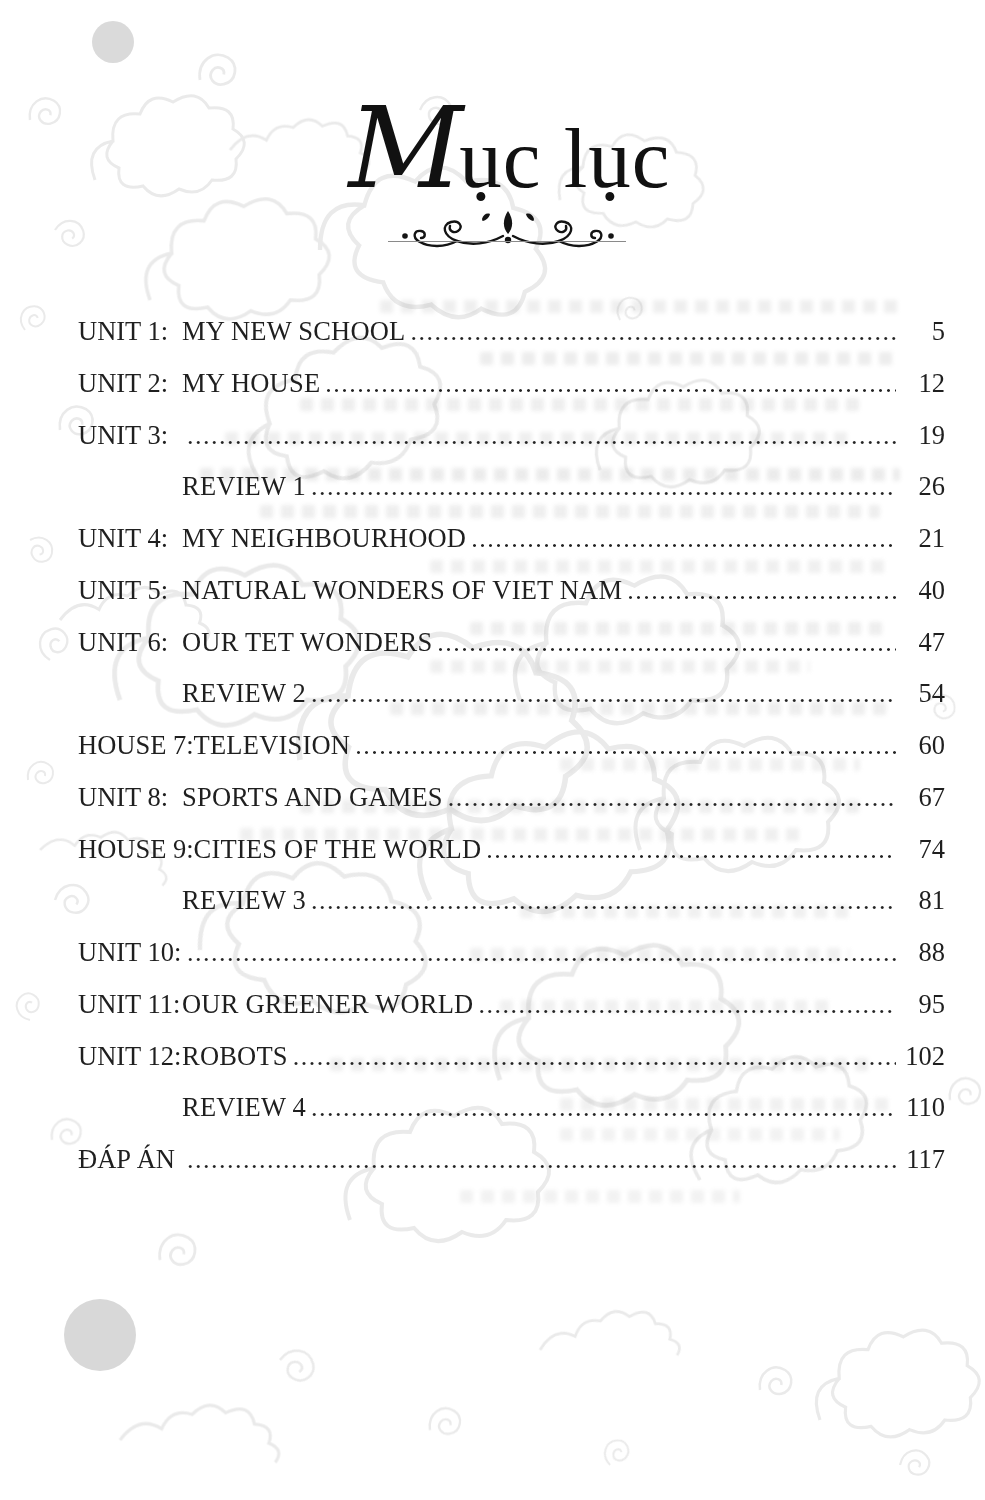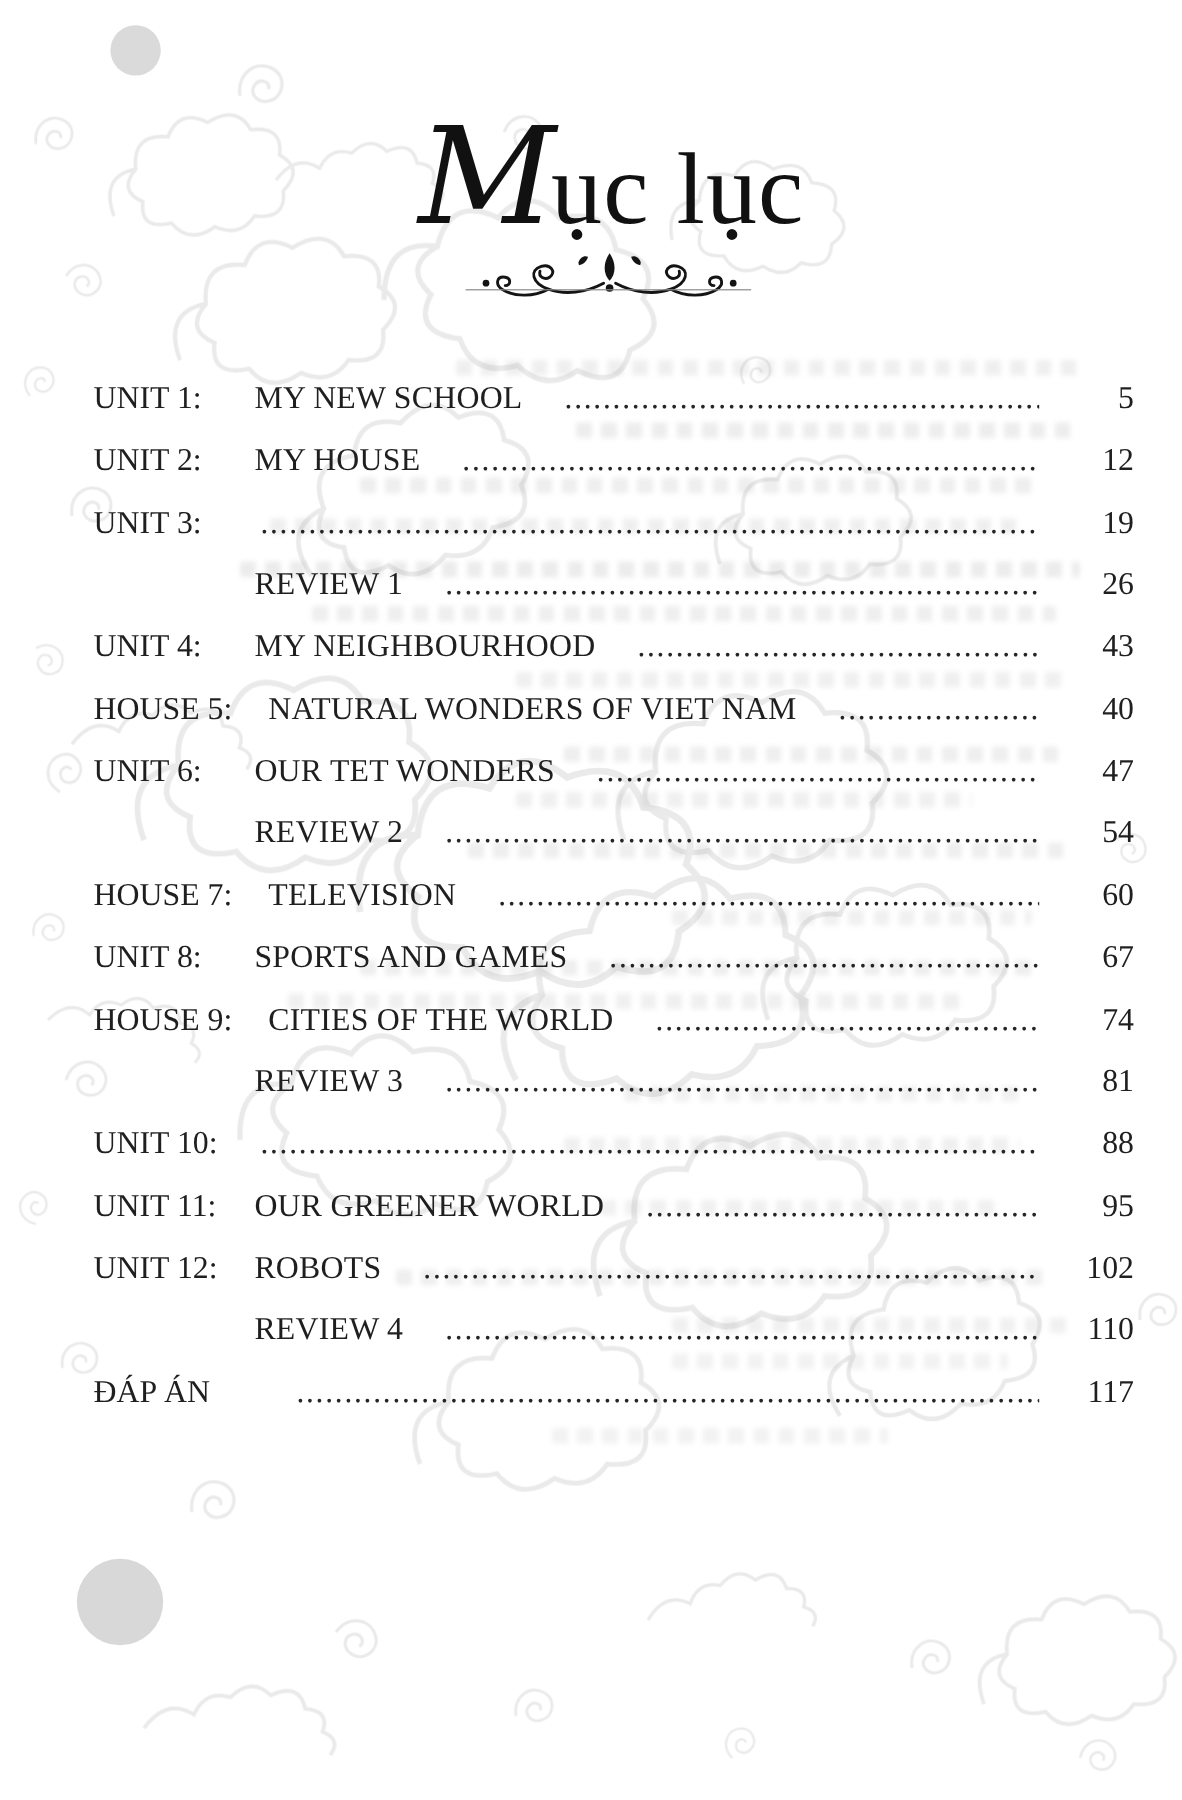--- a/index.html
+++ b/index.html
@@ -20,21 +20,21 @@
   h1.title{margin:0;padding-left:34px;font-weight:normal;color:#111;line-height:120px;height:120px;}
   .t-initial{font-family:"DejaVu Serif","Liberation Serif",serif;font-style:italic;
              font-size:112px;letter-spacing:-2px;margin-right:-2px;}
   .t-rest{font-family:"Liberation Serif",serif;font-size:85px;letter-spacing:1px;}
   .ornament{margin:2px auto 0;width:260px;height:40px;padding-left:30px;}
   .rule{margin:-9px auto 0;width:238px;height:0;border-top:1.5px solid #8a8a8a;
         position:relative;left:14px;}
 
   main.toc{position:absolute;left:78px;right:40px;top:306px;z-index:2;}
   .row{display:flex;align-items:baseline;font-size:26.5px;line-height:51.75px;
-       height:51.75px;color:#1f1f1f;white-space:nowrap;gap:30px;}
+       height:51.75px;color:#1f1f1f;white-space:nowrap;}
   .label{flex:0 0 104px;}
   .etitle{flex:0 0 auto;letter-spacing:.2px;}
   .dots{flex:1 1 auto;overflow:hidden;margin:0 5px 0 5px;color:#242424;}
   .dots::after{content:"....................................................................................................................................................................................................................";
        letter-spacing:1.5px;font-size:26px;}
   .pnum{flex:0 0 auto;min-width:44px;text-align:right;}
 </style>
 </head>
 <body>
 
@@ -172,25 +172,25 @@
       <span class="label"></span>
       <span class="etitle">REVIEW 1</span>
       <span class="dots"></span>
       <span class="pnum">26</span>
     </div>
 
     <div class="row">
       <span class="label">UNIT 4:</span>
       <span class="etitle">MY NEIGHBOURHOOD</span>
       <span class="dots"></span>
-      <span class="pnum">43</span>
-    </div>
-
-    <div class="row">
-      <span class="label">HOUSE 5:</span>
+      <span class="pnum">21</span>
+    </div>
+
+    <div class="row">
+      <span class="label">UNIT 5:</span>
       <span class="etitle">NATURAL WONDERS OF VIET NAM</span>
       <span class="dots"></span>
       <span class="pnum">40</span>
     </div>
 
     <div class="row">
       <span class="label">UNIT 6:</span>
       <span class="etitle">OUR TET WONDERS</span>
       <span class="dots"></span>
       <span class="pnum">47</span>

